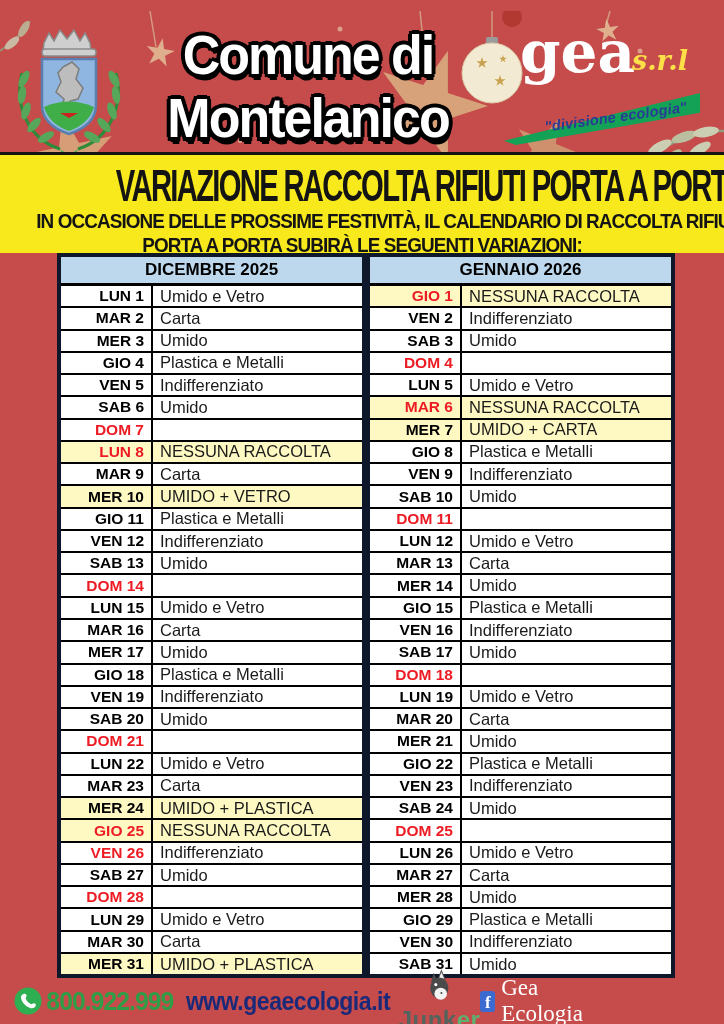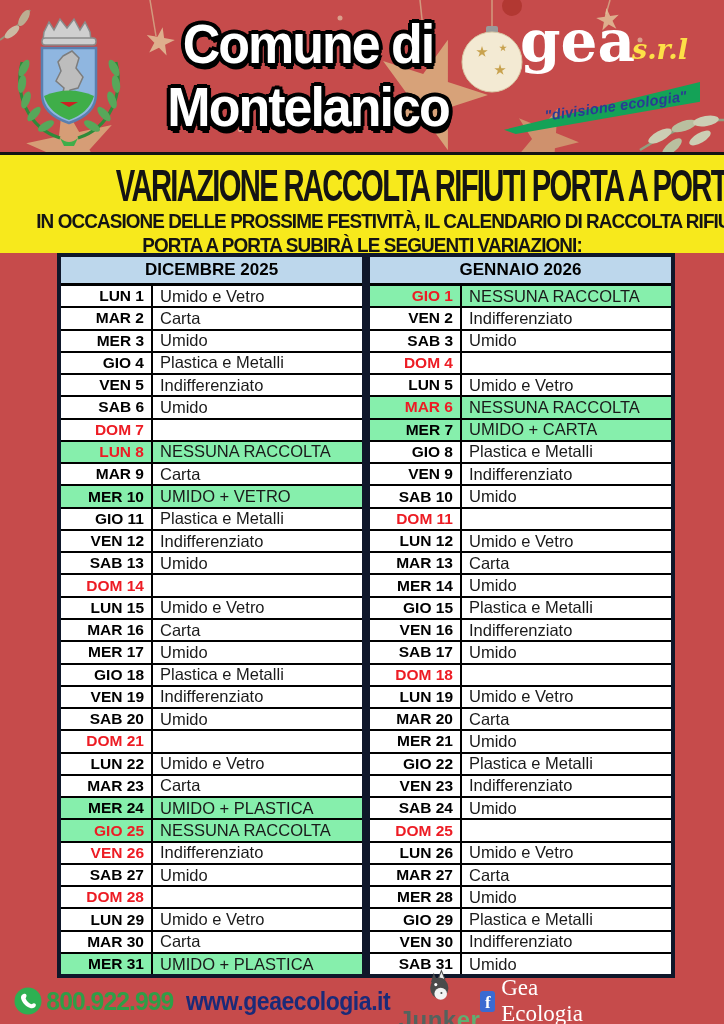--- a/index.html
+++ b/index.html
@@ -1,20 +1,20 @@
 <!DOCTYPE html>
 <html><head>
 <meta charset="utf-8">
 <style>
   * { margin:0; padding:0; box-sizing:border-box; }
   body { background:#666; font-family:"Liberation Sans", sans-serif; }
   .page { position:relative; width:724px; height:1024px; background:#c64b4b; overflow:hidden; margin:0 auto; }
 
   
-  .header { position:absolute; top:0; left:0; width:724px; height:176px; }
+  .header { position:absolute; top:11px; left:0; width:724px; height:176px; }
   .deco { position:absolute; top:0; left:0; pointer-events:none; }
   .crest { position:absolute; left:8px; top:10px; width:122px; height:140px; }
   .title { position:absolute; left:118px; top:12px; width:380px; text-align:center;
            font-weight:bold; color:#fff; letter-spacing:-2px; line-height:60px;
            font-size:52px; transform:scaleY(1.06); transform-origin:top center;
            text-shadow:-3px -3px 0 #000, 3px -3px 0 #000, -3px 3px 0 #000, 3px 3px 0 #000,
                        -4px 0 0 #000, 4px 0 0 #000, 0 -4px 0 #000, 0 4px 0 #000, 2px 6px 0 #000; }
   .gea-logo { position:absolute; right:10px; top:24px; width:212px; height:118px; }
   .gea-tri { position:absolute; left:2px; top:58px; width:196px; height:52px;
              background:#14a257; clip-path:polygon(0 92%, 100% 0, 100% 38%, 6% 100%); }
@@ -36,21 +36,21 @@
 
   
   .calendar { position:absolute; top:253px; left:57px; width:618px; height:725px; display:flex; }
   .month { flex:1; display:flex; flex-direction:column; border:4px solid #0f172a; background:#fff; }
   .month-header { height:29px; flex:0 0 29px; background:#bdd7ec; border-bottom:3px solid #000;
                   font-weight:bold; font-size:17px; color:#000;
                   display:flex; align-items:center; justify-content:center; }
   .rows { flex:1; display:flex; flex-direction:column; }
   .row { flex:1; display:flex; background:#fff; }
   .row + .row { border-top:2px solid #000; }
-  .row.hl { background:#86efac; }
+  .row.hl { background:#fef9c3; }
   .day { width:92px; flex:0 0 92px; border-right:2px solid #000; display:flex; align-items:center;
          justify-content:flex-end; padding-right:7px; font-weight:bold; font-size:15.5px; color:#000; }
   .day.red { color:#ed1c24; }
   .val { flex:1; display:flex; align-items:center; padding-left:7px; font-size:16.5px; color:#1a1a1a; }
 
   
   .footer { position:absolute; top:978px; left:0; width:596px; height:46px;
             display:flex; align-items:center; justify-content:space-between; padding:0 14px; }
   .phone { display:flex; align-items:center; gap:1px; }
   .phone-num { font-weight:bold; font-size:26px; color:#2f9e47; letter-spacing:-1px; transform:scaleX(0.95); }

